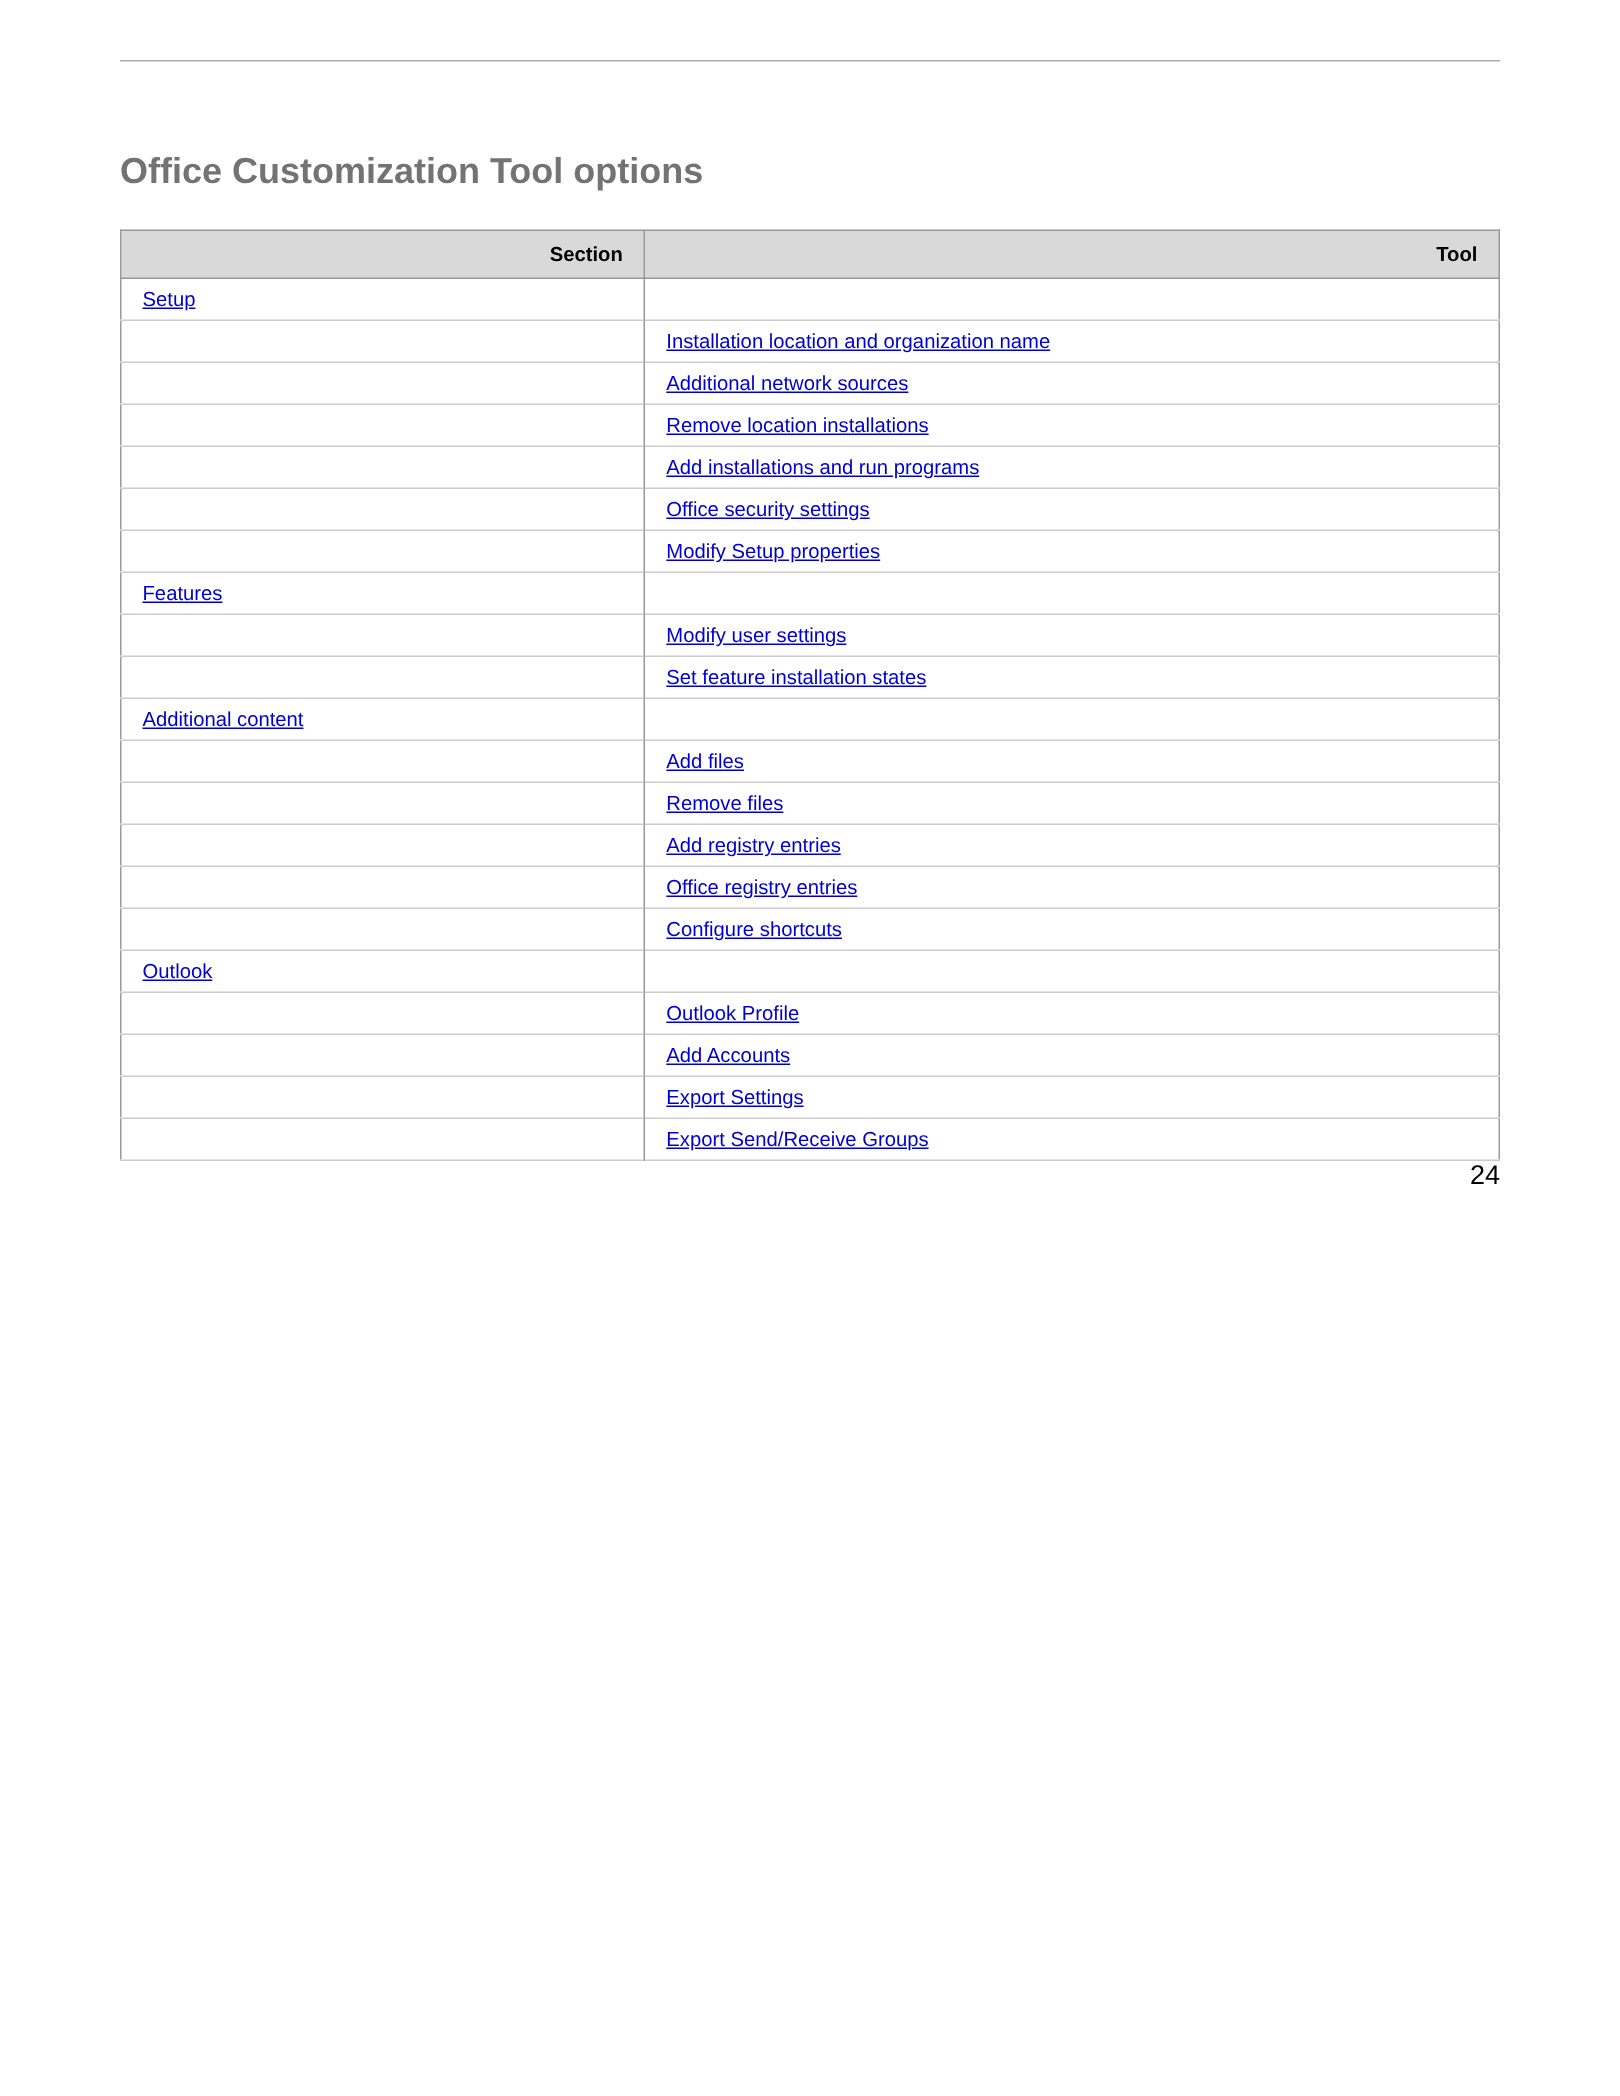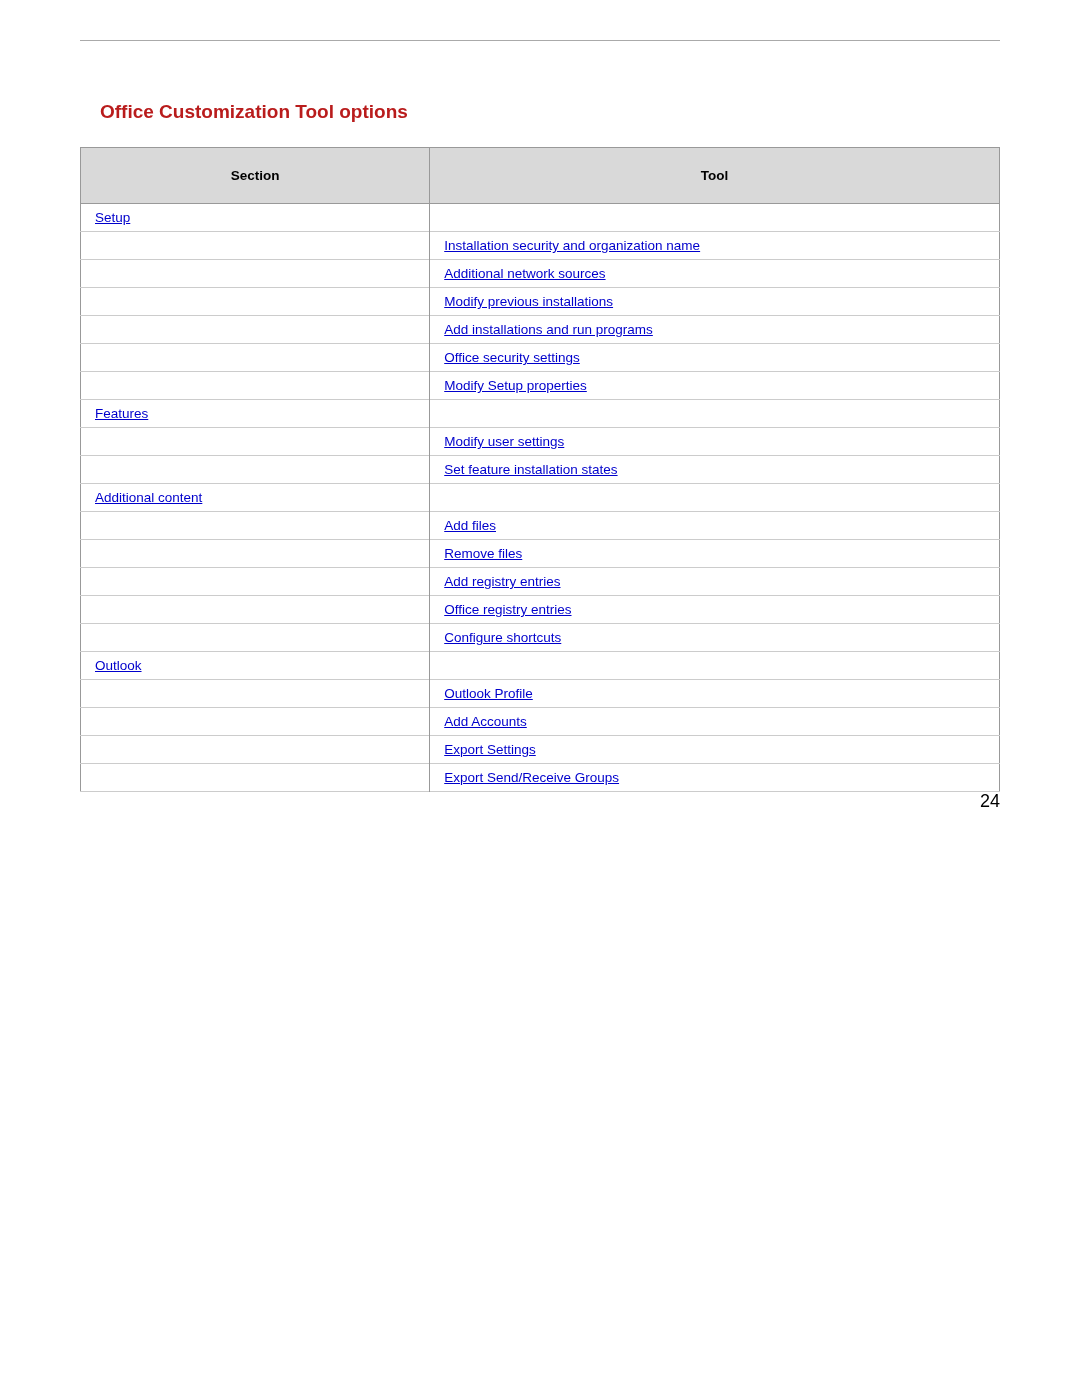--- a/index.html
+++ b/index.html
@@ -21,40 +21,39 @@
       padding: 40px 80px 60px 80px;
       position: relative;
     }
 
     .top-border {
       border-top: 1.5px solid #aaaaaa;
       margin-bottom: 60px;
     }
 
     .page-title {
-      font-size: 19px;
+      font-size: 24px;
       font-weight: bold;
       margin-bottom: 24px;
-      color: #b91c1c;
-      margin-left: 20px;
+      color: #737373;
     }
 
     table {
       width: 100%;
       border-collapse: collapse;
       border: 1.5px solid #999999;
     }
 
     thead tr {
       background-color: #d9d9d9;
     }
 
     thead th {
-      text-align: center;
-      padding: 20px 14px;
+      text-align: right;
+      padding: 8px 14px;
       font-weight: bold;
       font-size: 13.5px;
       border: 1px solid #999999;
     }
 
     tbody tr {
       border-bottom: 1px solid #cccccc;
     }
 
     tbody td {
@@ -106,29 +105,29 @@
         <th>Tool</th>
       </tr>
     </thead>
     <tbody id="table-body">
     <tr>
           <td class="section-cell"><a href="#" class="table-link">Setup</a></td>
           <td></td>
         </tr>
         <tr>
           <td class="section-cell"></td>
-          <td><a href="#" class="table-link">Installation security and organization name</a></td>
+          <td><a href="#" class="table-link">Installation location and organization name</a></td>
         </tr>
         <tr>
           <td class="section-cell"></td>
           <td><a href="#" class="table-link">Additional network sources</a></td>
         </tr>
         <tr>
           <td class="section-cell"></td>
-          <td><a href="#" class="table-link">Modify previous installations</a></td>
+          <td><a href="#" class="table-link">Remove location installations</a></td>
         </tr>
         <tr>
           <td class="section-cell"></td>
           <td><a href="#" class="table-link">Add installations and run programs</a></td>
         </tr>
         <tr>
           <td class="section-cell"></td>
           <td><a href="#" class="table-link">Office security settings</a></td>
         </tr>
         <tr>

